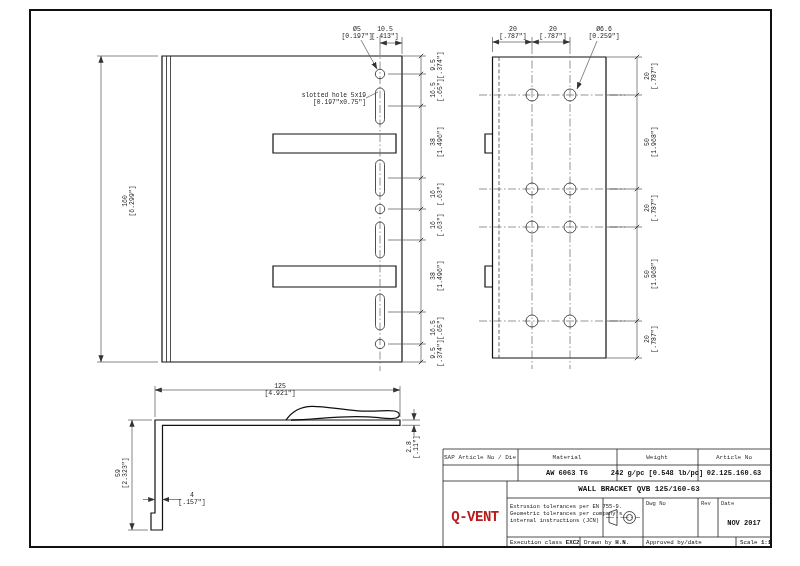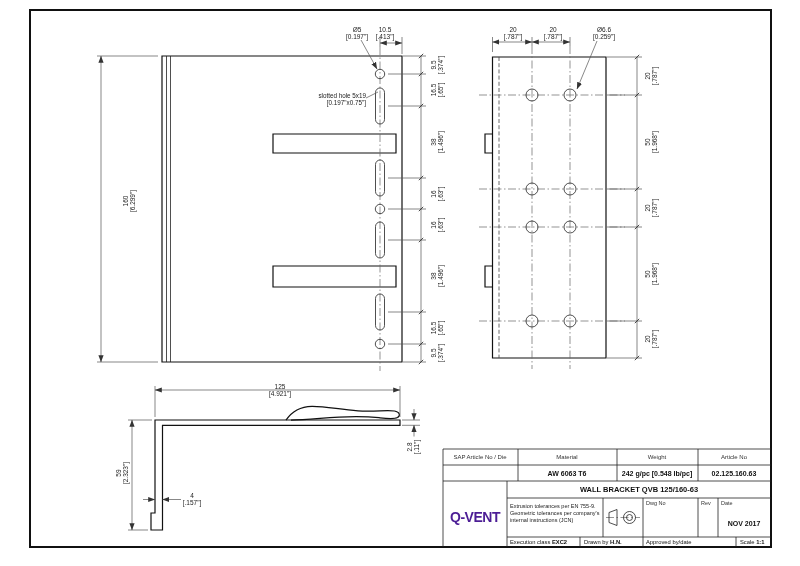--- a/index.html
+++ b/index.html
@@ -1,17 +1,17 @@
 <!DOCTYPE html>
 <html><head>
 <meta charset="utf-8">
 <style>
   html,body{margin:0;padding:0;background:#fff;}
   .page{position:relative;width:800px;height:566px;background:#ffffff;overflow:hidden;
-        font-family:Liberation Sans, sans-serif;color:#1a1a1a;}
+        font-family:Liberation Mono, monospace;color:#1a1a1a;}
   svg.lines{position:absolute;left:0;top:0;}
   
   .ol{fill:none;stroke:#111;stroke-width:1.2;}
   .thin{fill:none;stroke:#222;stroke-width:.8;}
   .dimline{fill:none;stroke:#555;stroke-width:.7;}
   .cl{fill:none;stroke:#666;stroke-width:.7;stroke-dasharray:8 2.5 1.5 2.5;}
   .hid{fill:none;stroke:#444;stroke-width:.8;stroke-dasharray:4 2.2;}
   .tick{stroke:#333;stroke-width:.9;}
   
   .dim{position:absolute;transform:translate(-50%,-50%);text-align:center;
@@ -21,21 +21,21 @@
         font-size:6.5px;line-height:1.12;color:#222;white-space:nowrap;}
   .dimr span{display:block;}
   .note{position:absolute;font-size:6.3px;line-height:1.15;text-align:right;color:#222;white-space:nowrap;}
   .note span{display:block;}
   
   .tb{position:absolute;font-size:5.8px;color:#111;white-space:nowrap;}
   .tbc{position:absolute;transform:translate(-50%,-50%);text-align:center;font-size:6px;color:#333;white-space:nowrap;}
   .tbv{position:absolute;transform:translate(-50%,-50%);text-align:center;font-size:7px;font-weight:bold;color:#111;white-space:nowrap;}
   .tbtitle{position:absolute;transform:translate(-50%,-50%);font-size:7.5px;font-weight:bold;color:#111;white-space:nowrap;}
   .logo{position:absolute;transform:translate(-50%,-50%);font-size:14px;font-weight:bold;
-        letter-spacing:-.5px;color:#4c1d95;white-space:nowrap;}
+        letter-spacing:-.5px;color:#b91c1c;white-space:nowrap;}
   .tol{position:absolute;font-size:5.5px;line-height:1.3;color:#222;white-space:nowrap;}
   .tol span{display:block;}
   .tbsm{position:absolute;font-size:5.5px;color:#333;white-space:nowrap;}
   .b{font-weight:bold;}
 </style>
 </head>
 <body>
 
 <div class="page">
 

